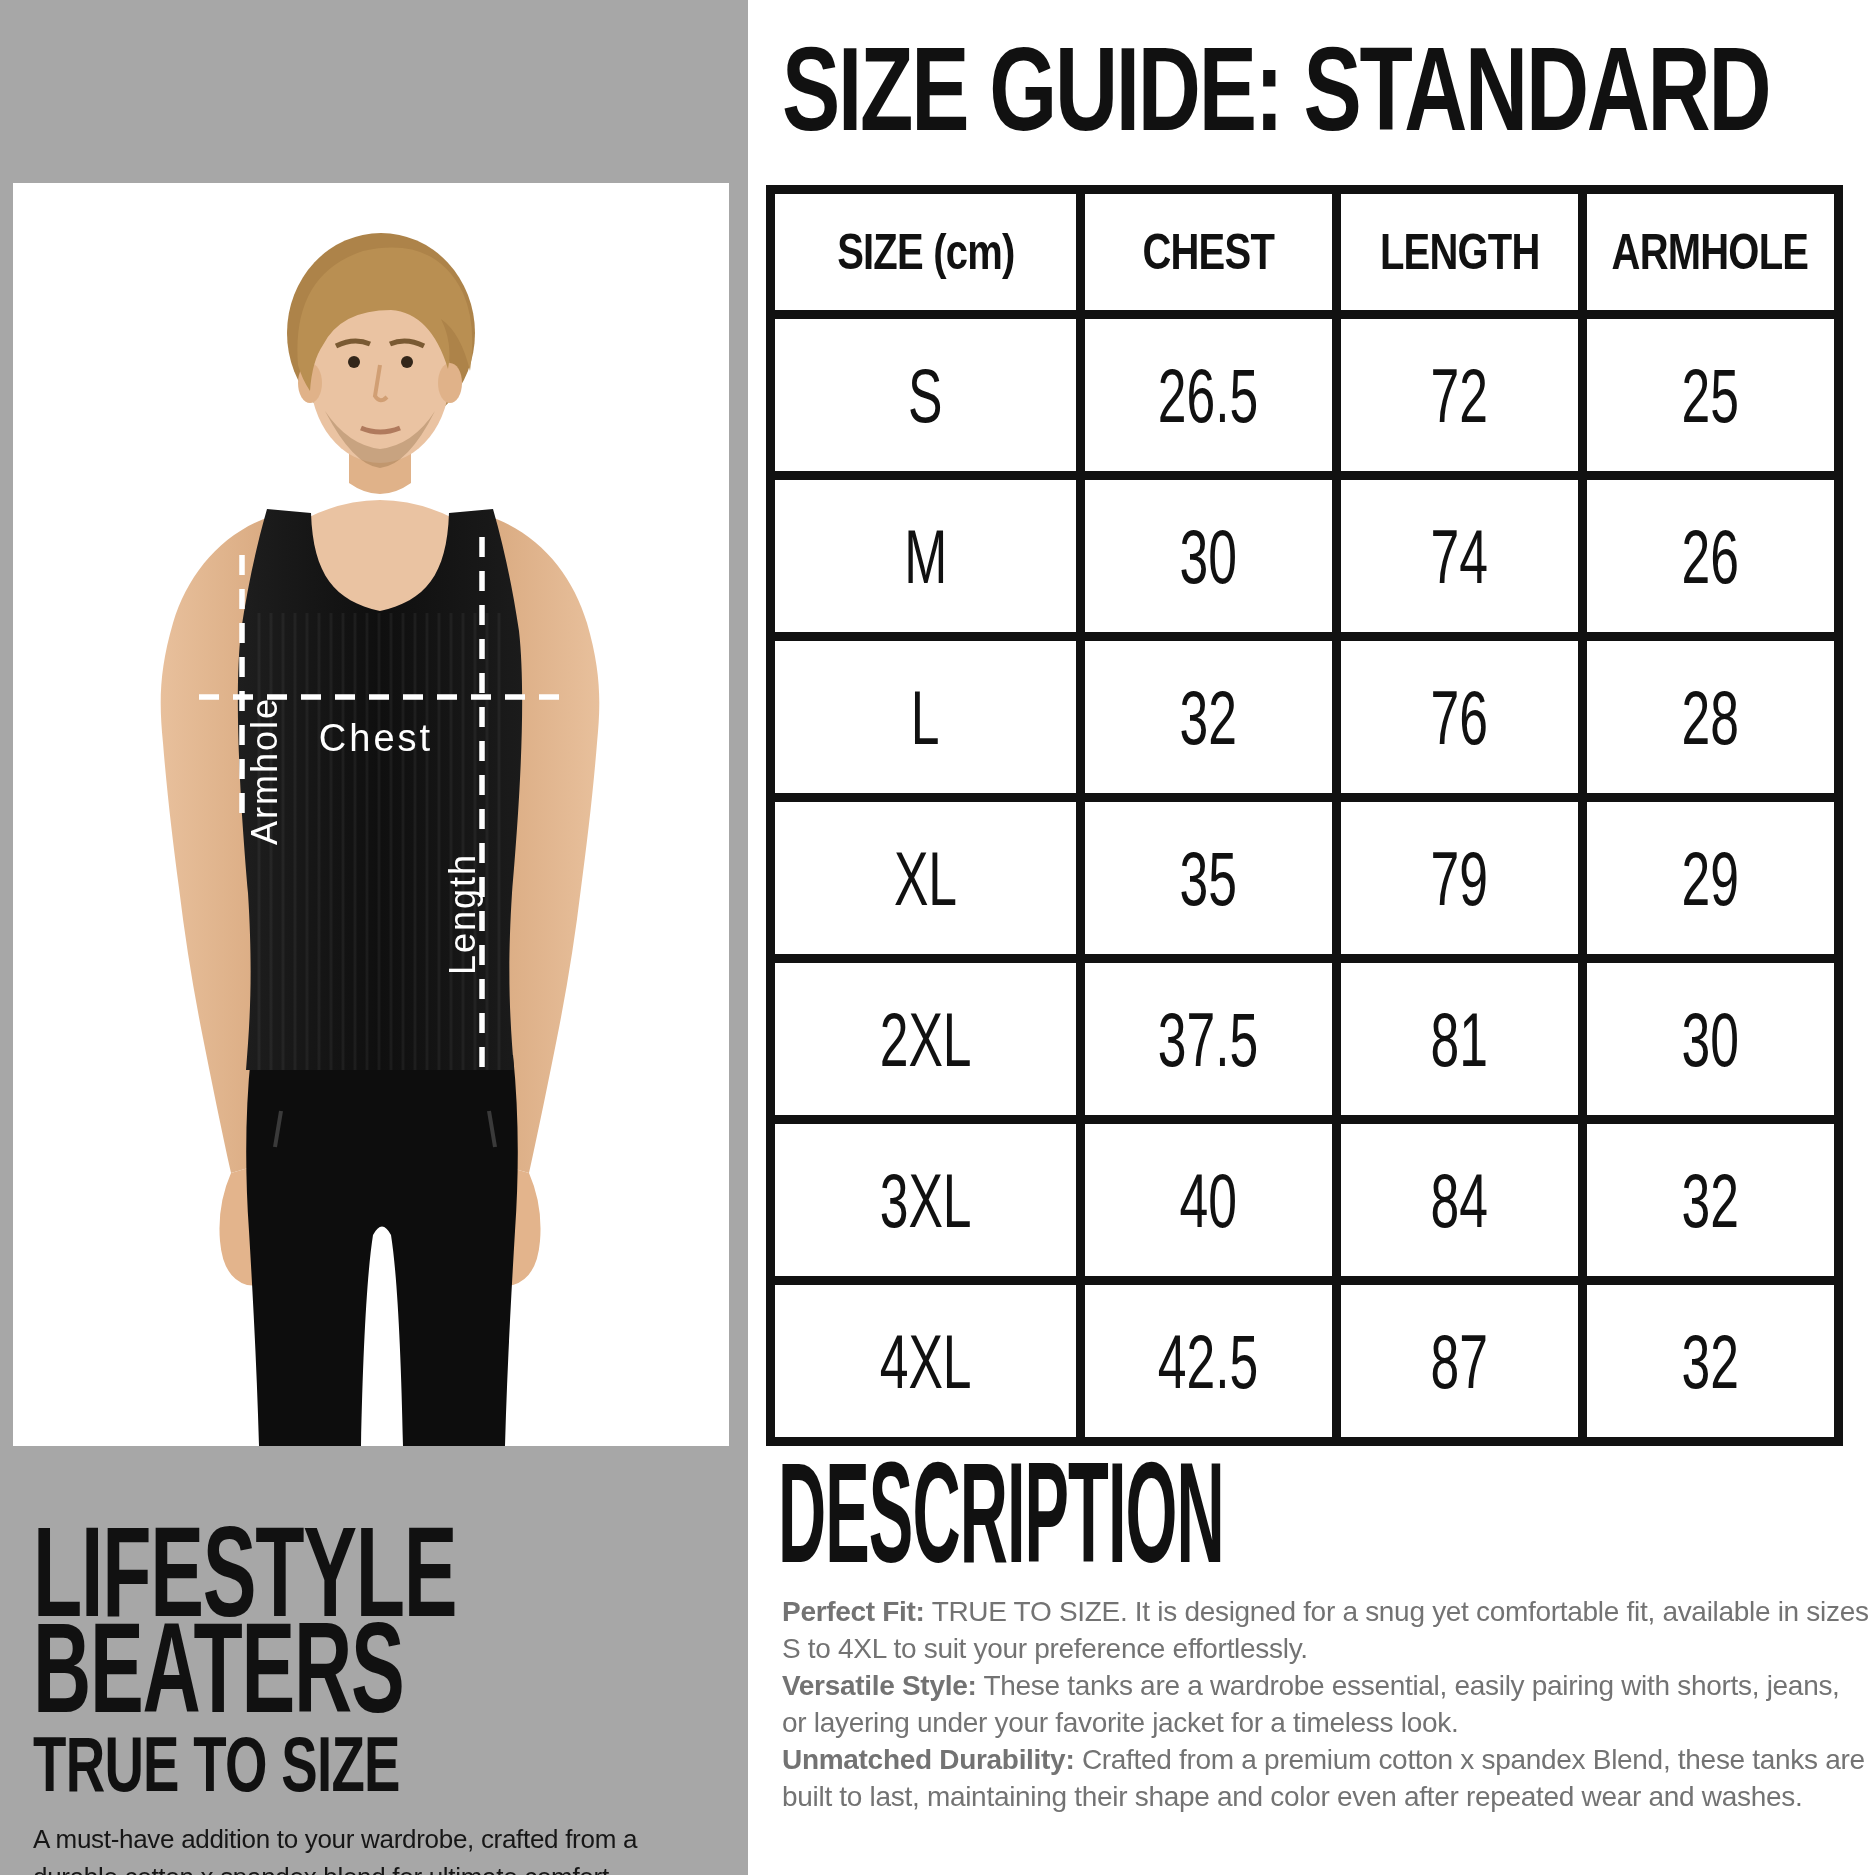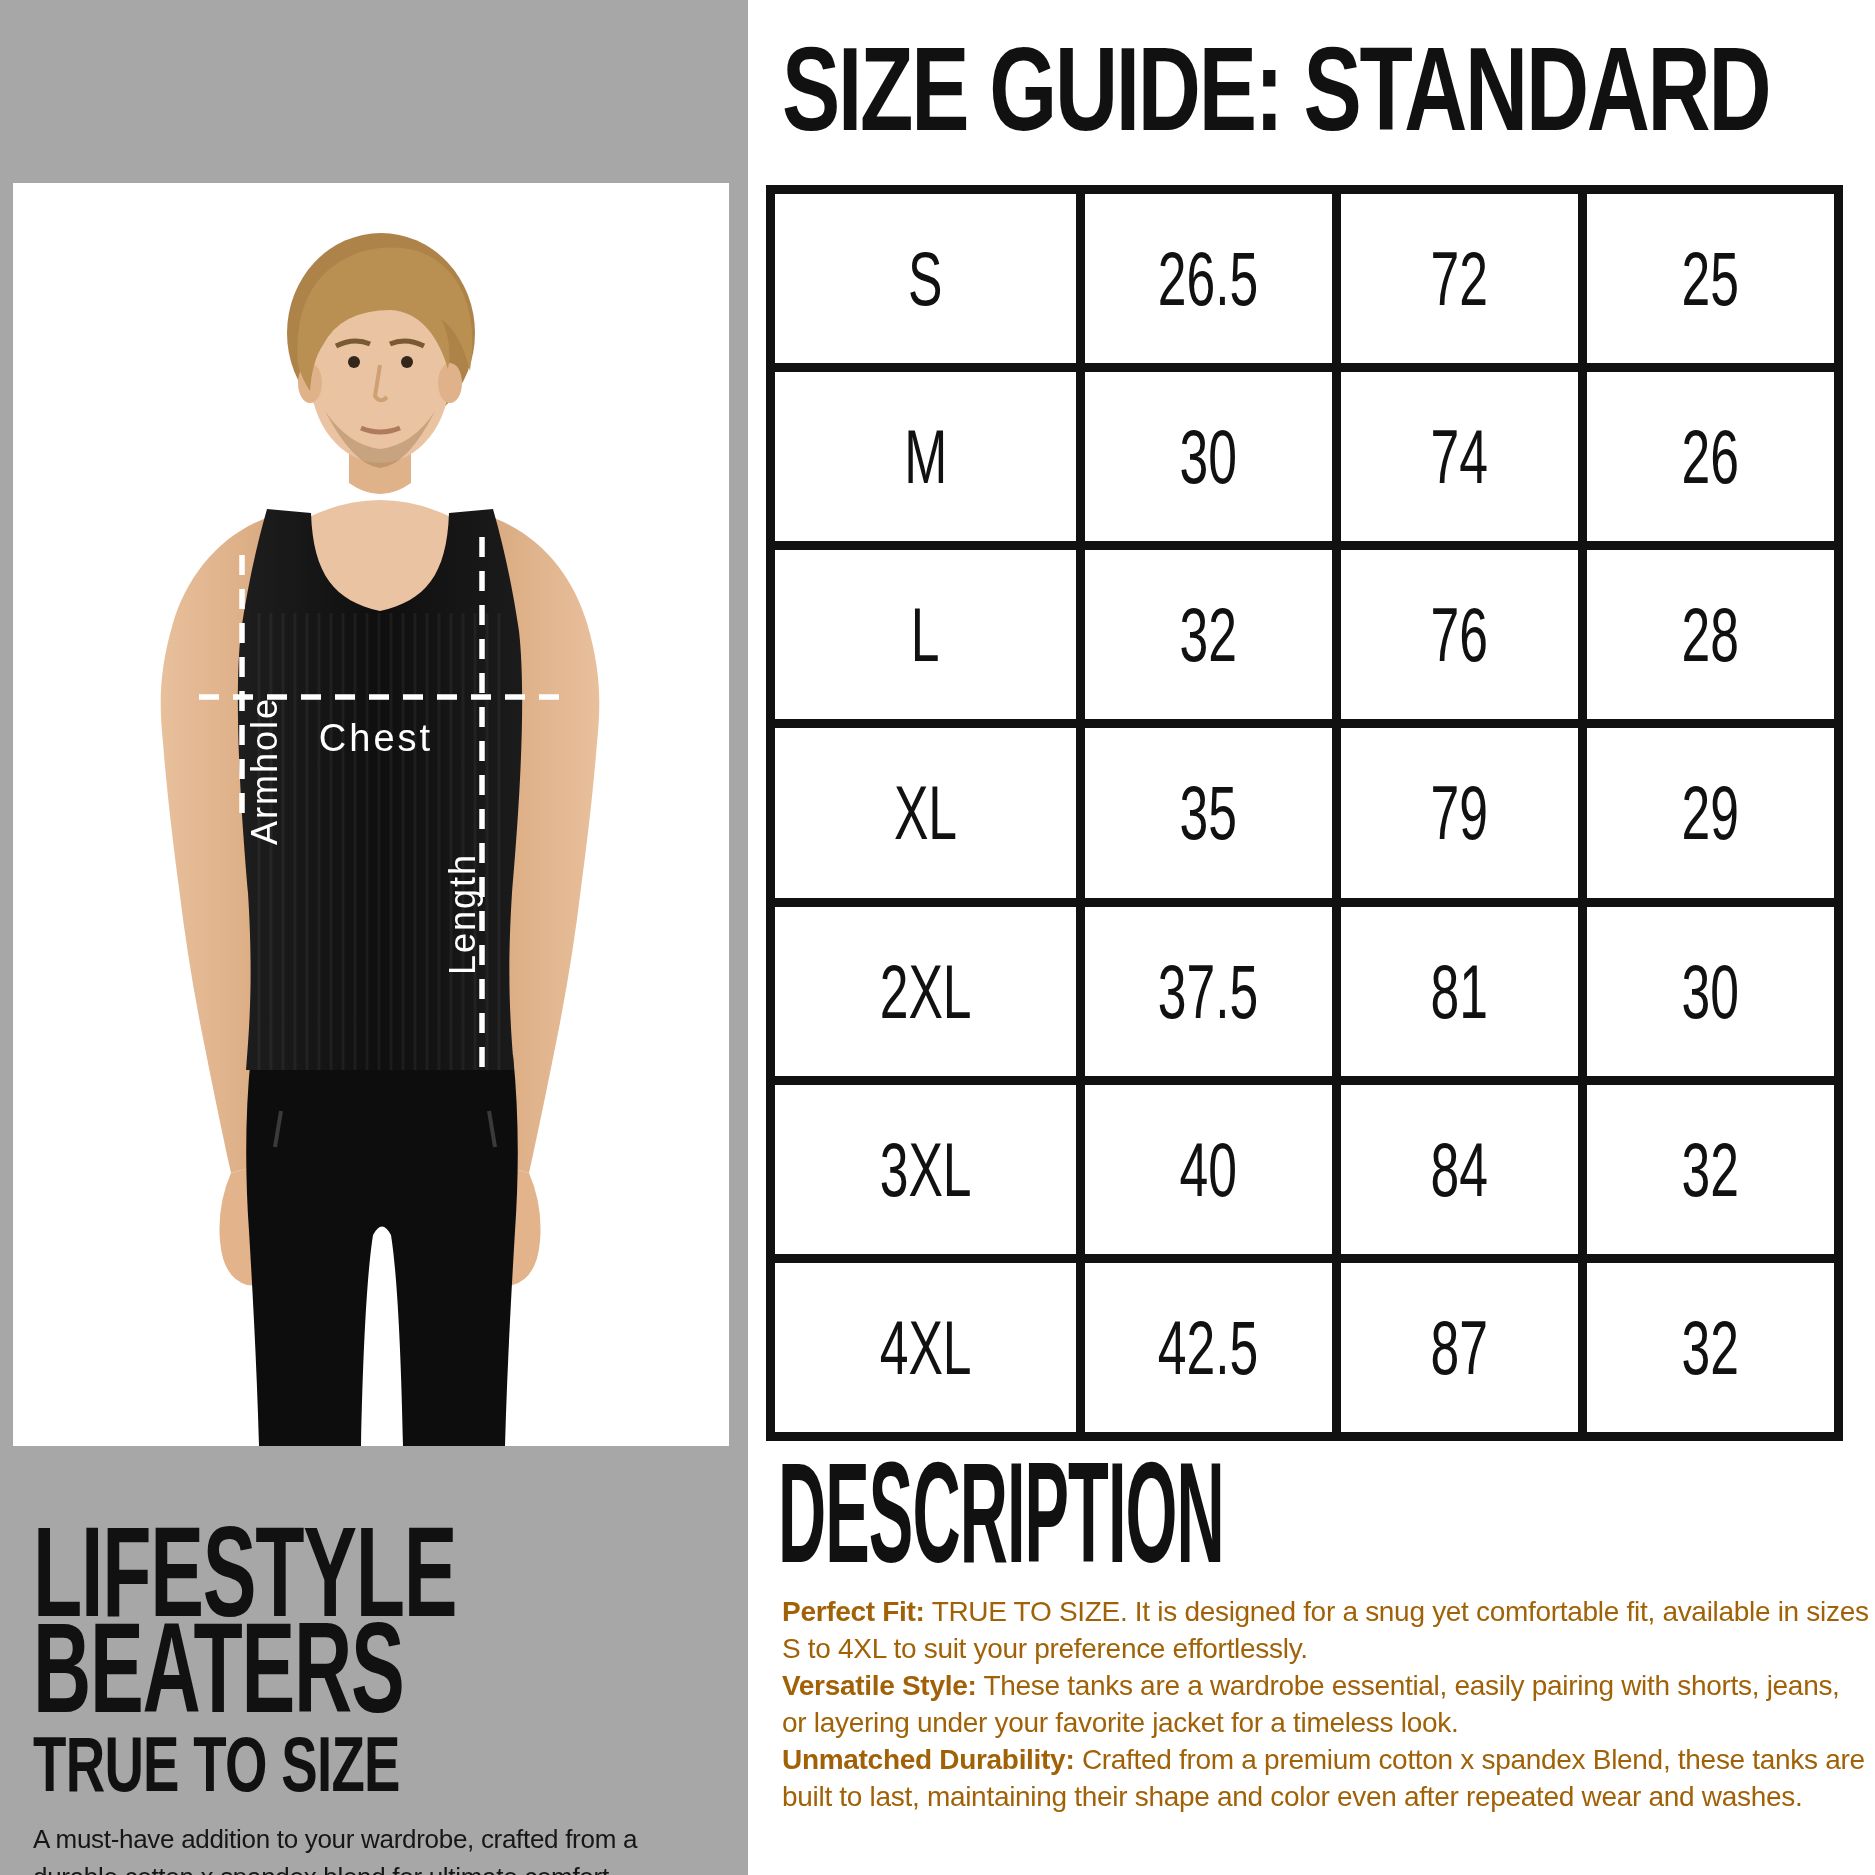--- a/index.html
+++ b/index.html
@@ -36,21 +36,21 @@
   tr.head-row{height:125px;}
   tr.data-row{height:161px;}
   .th-txt{display:inline-block;font-size:50px;font-weight:700;letter-spacing:-1px;
           transform:scaleX(0.80);transform-origin:center;white-space:nowrap;}
   .td-txt{display:inline-block;font-size:76px;font-weight:400;letter-spacing:0;
           transform:scaleX(0.68);transform-origin:center;white-space:nowrap;}
 
   .desc-title{position:absolute;left:778px;top:1442px;font-size:142px;font-weight:700;line-height:142px;
               letter-spacing:-2px;transform:scaleX(0.47);transform-origin:left top;white-space:nowrap;}
   .bullets{position:absolute;left:782px;top:1593px;width:1088px;font-size:28px;line-height:37px;
-           letter-spacing:-0.3px;color:#a16207;}
+           letter-spacing:-0.3px;color:#737373;}
   .bullets p{margin:0;}
   .lead{font-weight:700;}
 </style>
 </head>
 <body>
 
 <div class="page">
 
   <div class="left-panel">
     <div class="photo">
@@ -152,20 +152,26 @@
   <div class="rp-title">SIZE GUIDE: STANDARD</div>
 
   <table class="size-table">
     <colgroup>
         <col class="c1">
         <col class="c2">
         <col class="c3">
         <col class="c4">
       </colgroup>
     <tbody>
+        <tr class="head-row">
+      <th><span class="th-txt">SIZE (cm)</span></th>
+      <th><span class="th-txt">CHEST</span></th>
+      <th><span class="th-txt">LENGTH</span></th>
+      <th><span class="th-txt">ARMHOLE</span></th>
+    </tr>
     <tr class="data-row">
       <td><span class="td-txt">S</span></td>
       <td><span class="td-txt">26.5</span></td>
       <td><span class="td-txt">72</span></td>
       <td><span class="td-txt">25</span></td>
     </tr>
     <tr class="data-row">
       <td><span class="td-txt">M</span></td>
       <td><span class="td-txt">30</span></td>
       <td><span class="td-txt">74</span></td>

